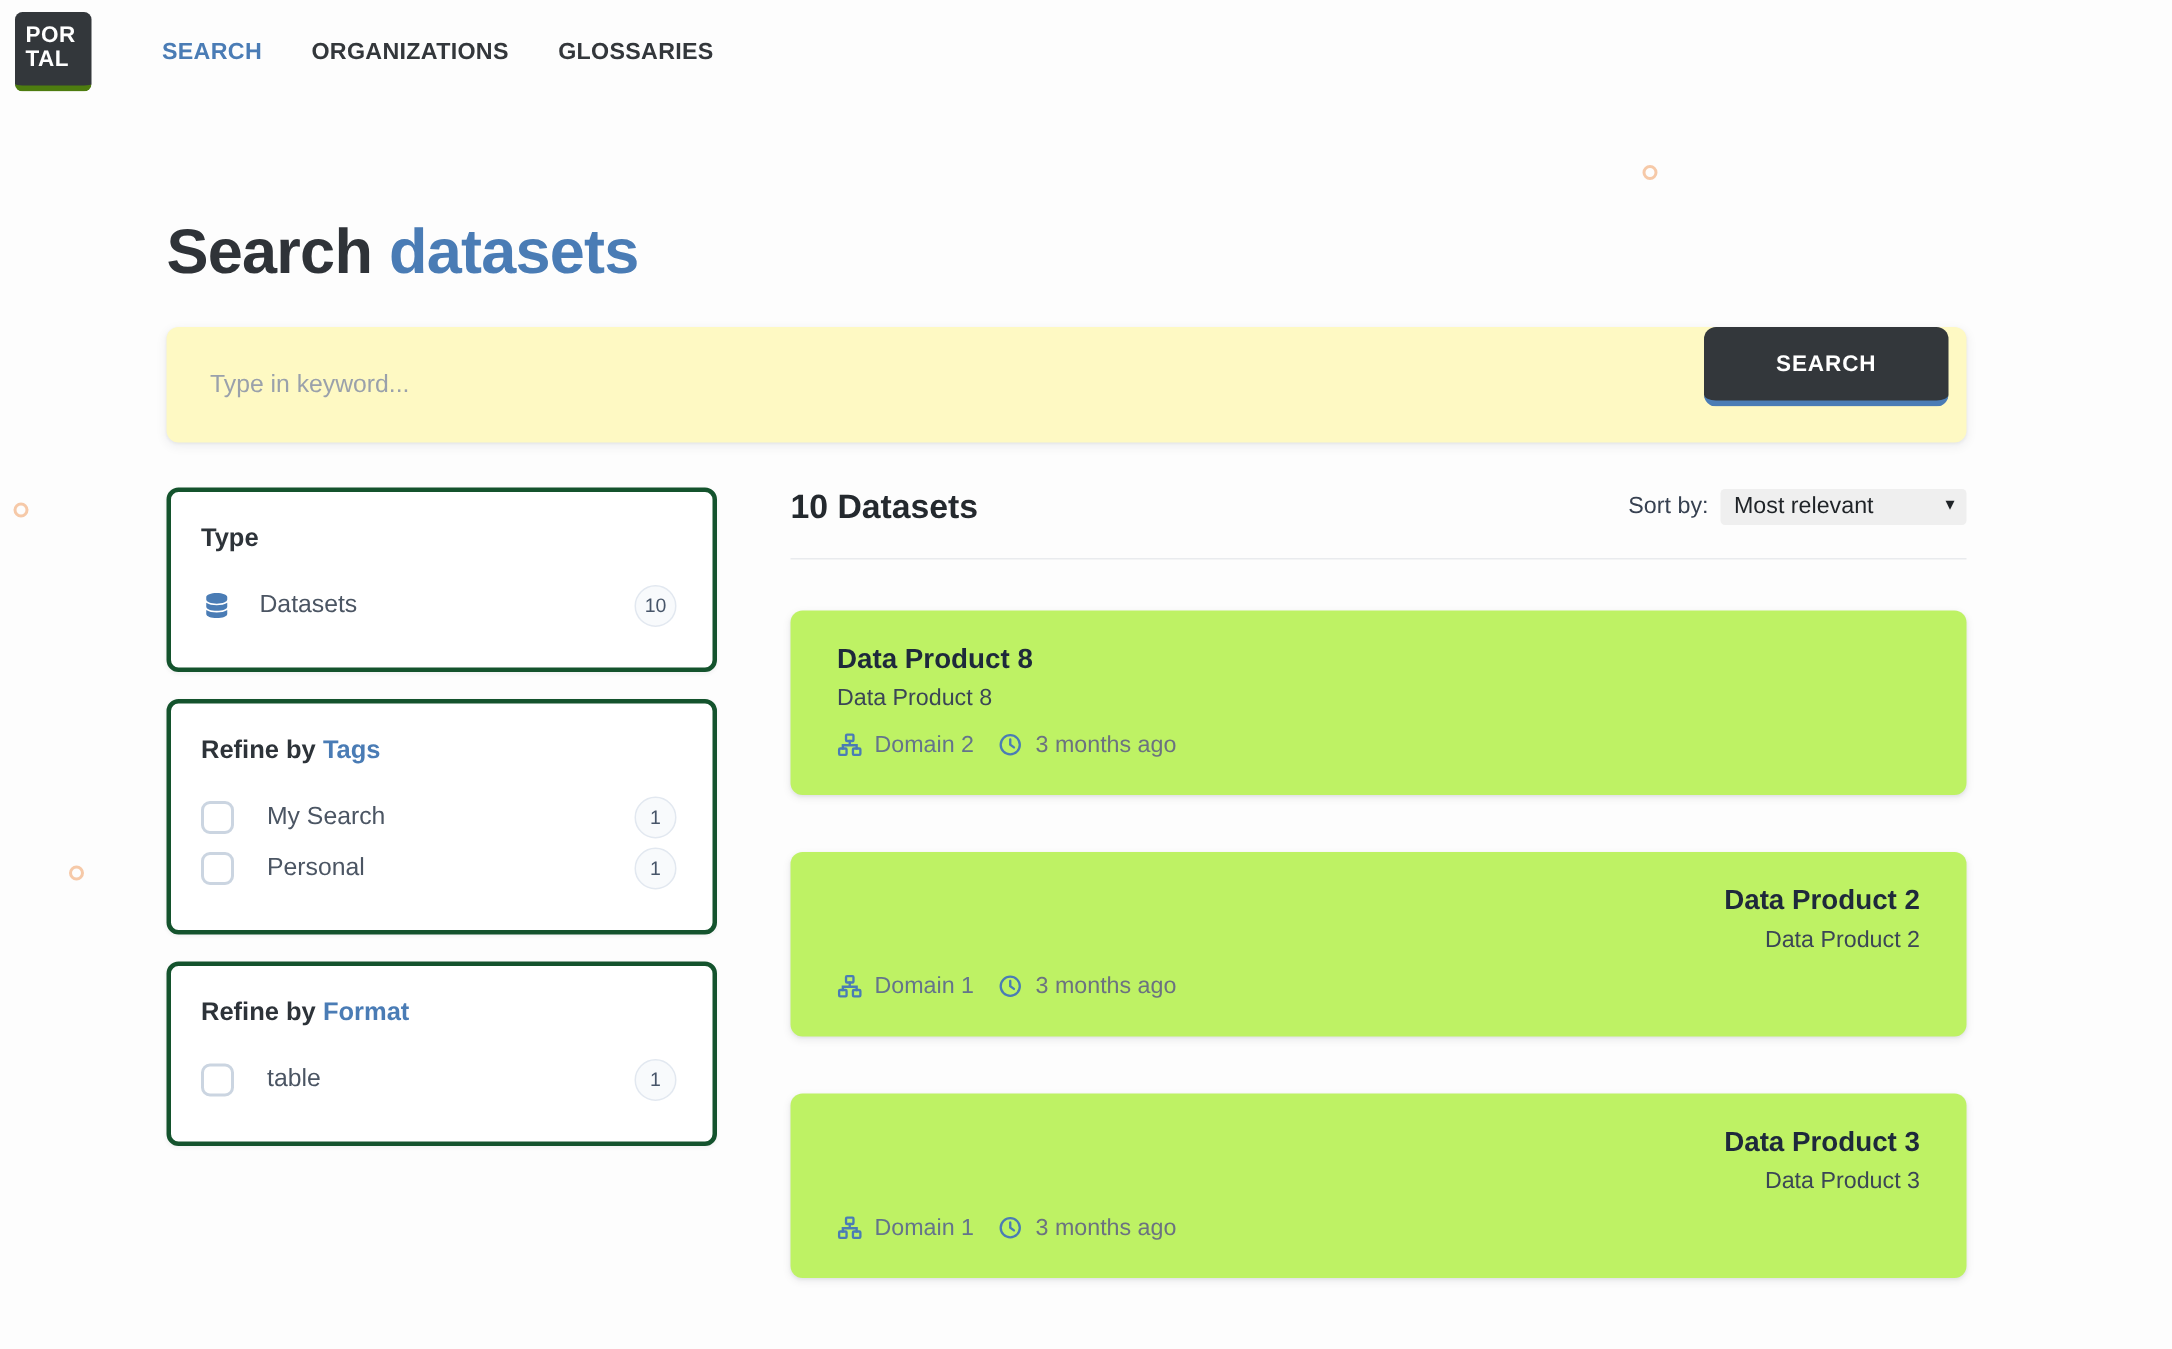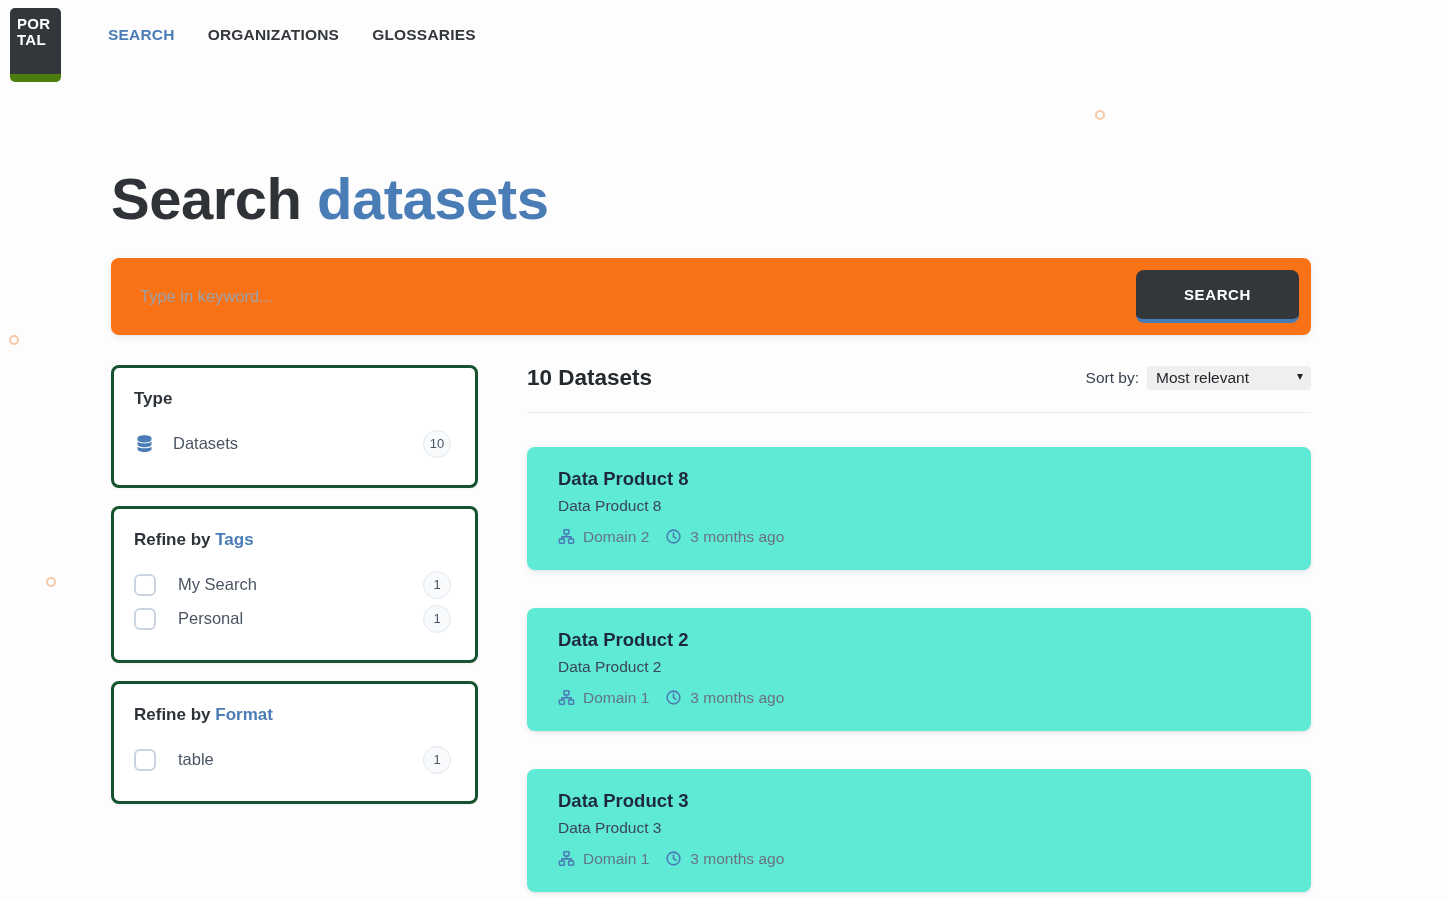--- a/index.html
+++ b/index.html
@@ -8,39 +8,39 @@
     font-family:"Liberation Sans", sans-serif;
     background:#fdfdfd;
     color:#33373b;
     position:relative;
     overflow:hidden;
   }
   
   .topbar { display:flex; align-items:flex-start; padding:8px 0 0 10px; }
   .logo {
     width:51px; background:#33373b; color:#fff; border-radius:5px;
-    font-size:15px; font-weight:600; line-height:1.06; padding:8px 0 26px 7px;
-    border-bottom:8px solid #4d7c0f; letter-spacing:.3px;
+    font-size:15px; font-weight:600; line-height:1.06; padding:8px 0 9px 7px;
+    border-bottom:4px solid #4d7c0f; letter-spacing:.3px;
     cursor:pointer;
   }
   .nav { display:flex; gap:33px; margin-left:47px; padding-top:18px; }
   .nav a {
     text-decoration:none; font-size:15.5px; font-weight:600; color:#33373b;
     letter-spacing:.2px; cursor:pointer;
   }
   .nav a.active { color:#4a7cb5; }
   
   .page { width:1200px; margin-left:111px; }
-  h1.hero { margin-top:83px; font-size:58px; font-weight:800; color:#2f3338; letter-spacing:-.5px; }
+  h1.hero { margin-top:83px; font-size:42px; font-weight:800; color:#2f3338; letter-spacing:-.5px; }
   h1.hero .hl { color:#4a7cb5; }
   
   .search-card {
-    margin-top:26px; height:77px; background:#f97316; border-radius:8px;
+    margin-top:26px; height:77px; background:#fef9c3; border-radius:8px;
     box-shadow:0 2px 8px rgba(16,24,40,.07), 0 1px 2px rgba(16,24,40,.05);
-    display:flex; align-items:center; padding:0 12px 0 29px;
+    display:flex; padding:0 12px 0 29px;
   }
   .search-card input {
     flex:1; border:none; outline:none; font-size:16.5px; color:#33373b; background:transparent;
     font-family:"Liberation Sans", sans-serif;
   }
   .search-card input::placeholder { color:#9aa1ab; }
   .search-btn {
     width:163px; height:53px; background:#33373b; color:#fff; border:none;
     border-bottom:4px solid #4a7cb5; border-radius:8px; font-size:15px; font-weight:700;
     letter-spacing:.6px; cursor:pointer; font-family:"Liberation Sans", sans-serif;
@@ -79,25 +79,25 @@
   .sel-wrap { position:relative; }
   .sel-wrap select {
     appearance:none; -webkit-appearance:none;
     background:#efefef; border:none; border-radius:3px;
     font-size:15.5px; color:#1f2327; padding:3px 30px 4px 9px; width:164px;
     font-family:"Liberation Sans", sans-serif; cursor:pointer;
   }
   .sel-wrap .chev { position:absolute; right:8px; top:3px; font-size:12px; color:#1f2327; pointer-events:none; }
   .divider { height:1px; background:#e9ebee; margin-top:21px; }
   .result-card {
-    background:#5eead4; border-radius:8px; margin-top:34px;
+    background:#bef264; border-radius:8px; margin-top:34px;
     box-shadow:0 2px 6px rgba(16,24,40,.08), 0 1px 2px rgba(16,24,40,.05);
     padding:21px 31px 24px 31px; min-height:110px; cursor:pointer;
   }
-  .result-card + .result-card { margin-top:38px; }
+  .result-card + .result-card { margin-top:38px;text-align:right; }
   .result-card h4 { font-size:18.5px; font-weight:700; color:#1e293b; }
   .result-card .sub { margin-top:7px; font-size:15.5px; color:#3b4656; }
   .meta { margin-top:13px; display:flex; align-items:center; font-size:15.5px; }
   .meta .icn { display:flex; margin-right:8px; }
   .meta .domain { color:#64748b; margin-right:16px; }
   .meta .ago { color:#6b7280; }
   
   .ring { position:absolute; width:10px; height:10px; border-radius:50%; border:2px solid #f6c9a8; }
   .ring1 { left:1095px; top:110px; }
   .ring2 { left:9px;    top:335px; }

